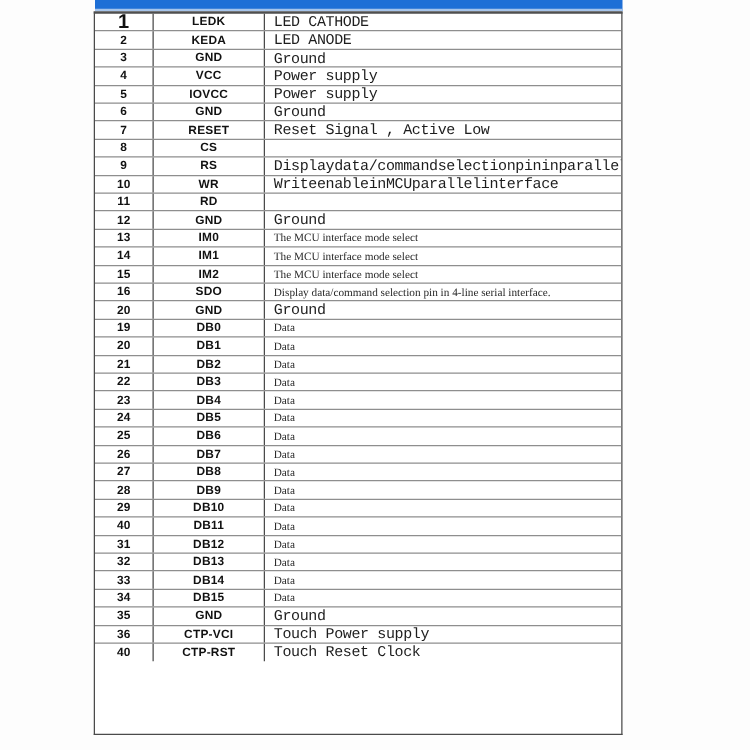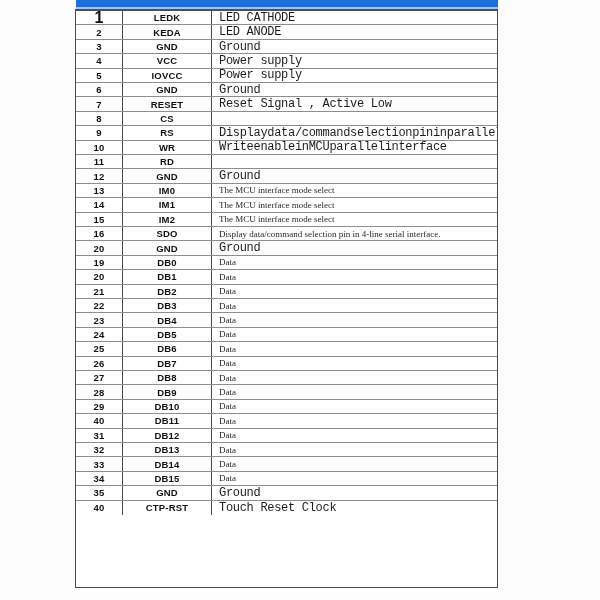--- a/index.html
+++ b/index.html
@@ -260,20 +260,25 @@
     <div class="cell cell-name">DB15</div>
     <div class="cell cell-desc desc-sans">Data</div>
   </div>
 
   <div class="row">
     <div class="cell cell-num">35</div>
     <div class="cell cell-name">GND</div>
     <div class="cell cell-desc desc-mono">Ground</div>
   </div>
 
+  <div class="row">
+    <div class="cell cell-num">36</div>
+    <div class="cell cell-name">CTP-VCI</div>
+    <div class="cell cell-desc desc-mono">Touch Power supply</div>
+  </div>
 
 
 
 
   <div class="row">
     <div class="cell cell-num">40</div>
     <div class="cell cell-name">CTP-RST</div>
     <div class="cell cell-desc desc-mono">Touch Reset Clock</div>
   </div>
 </div>

